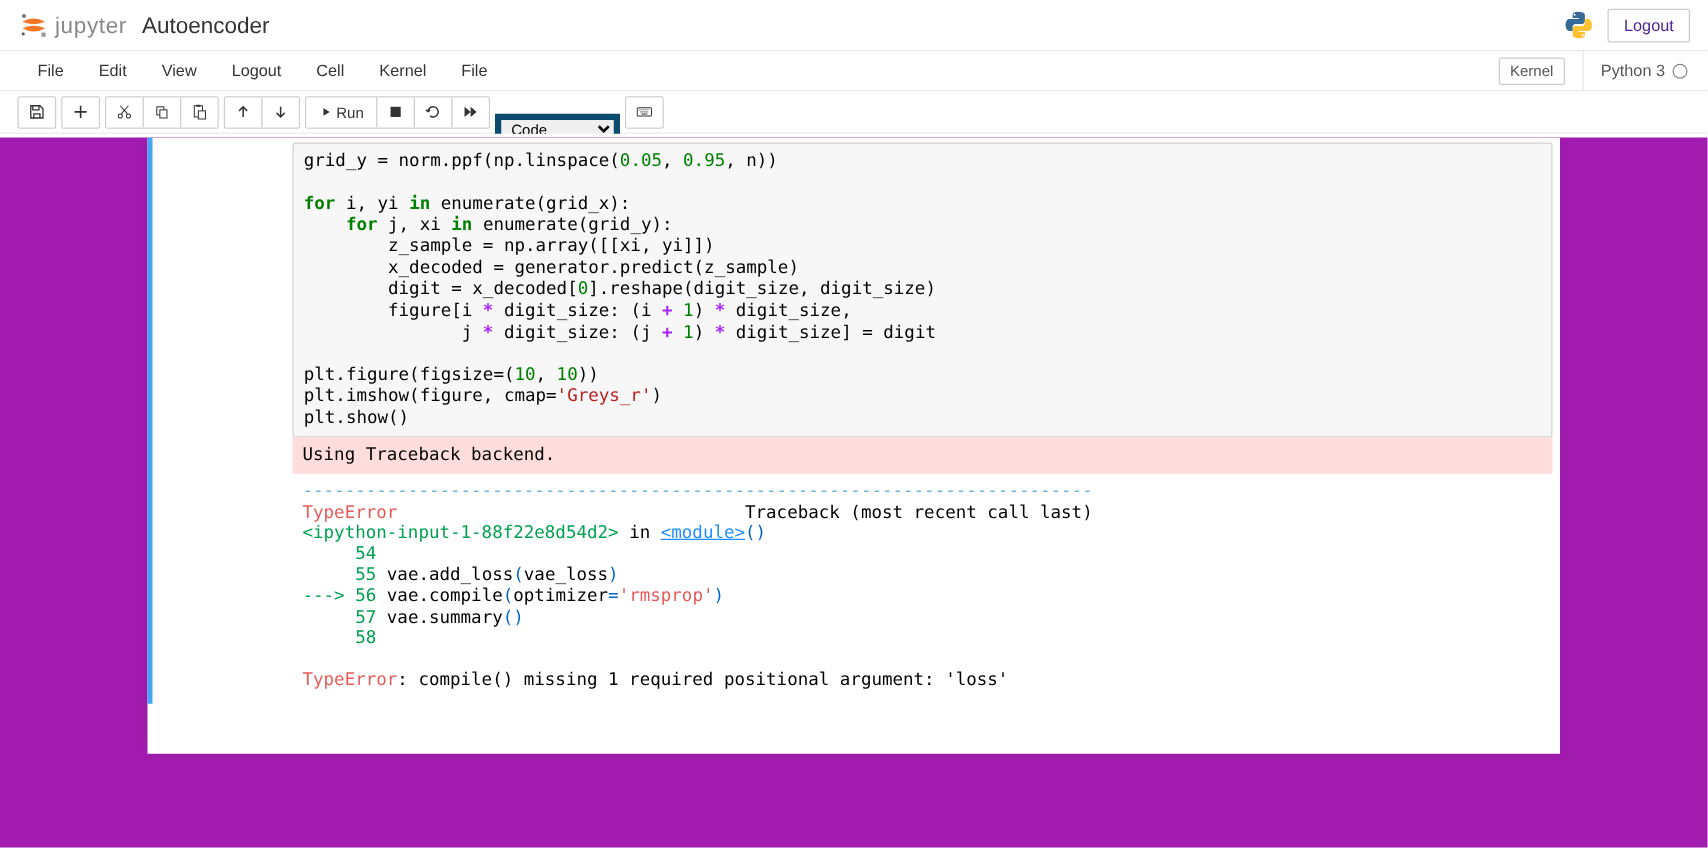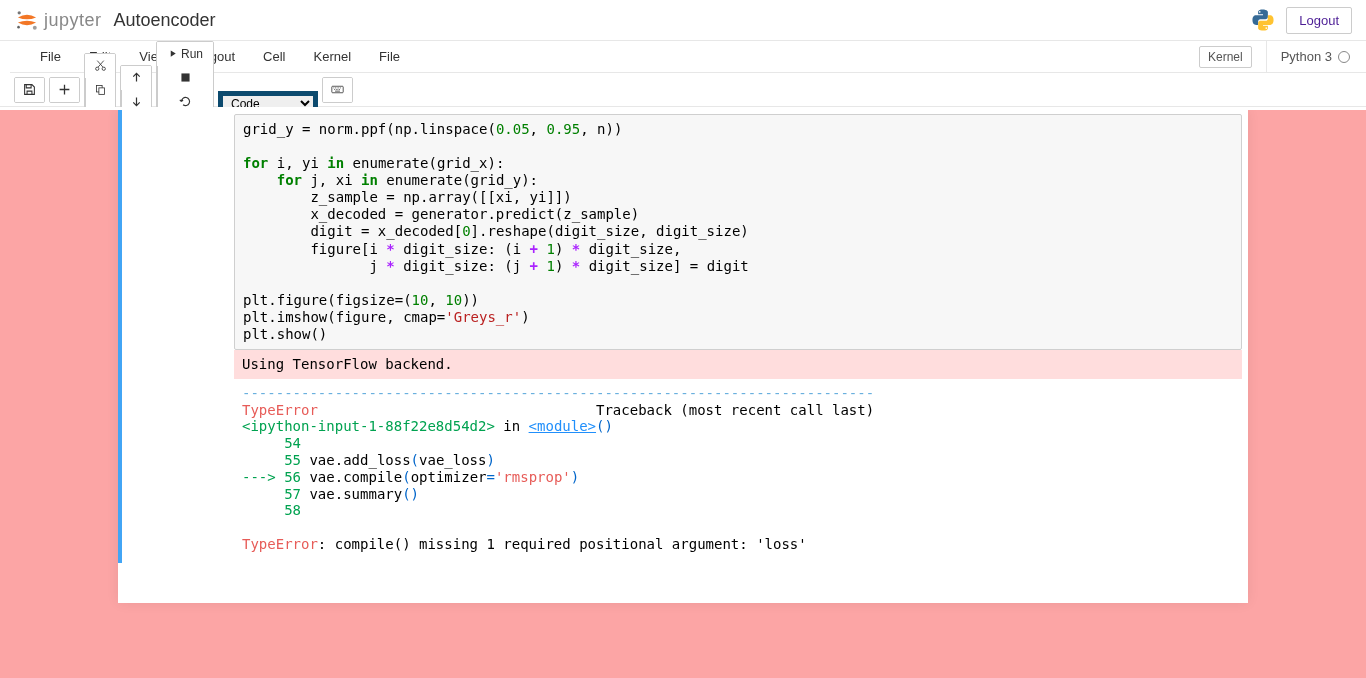--- a/index.html
+++ b/index.html
@@ -6,32 +6,32 @@
 body { font-family: "Helvetica Neue", Helvetica, Arial, sans-serif; font-size: 13px; background: #fff; overflow: hidden; }
 .header { display: flex; align-items: center; padding: 6px 14px; border-bottom: 1px solid #e7e7e7; height: 41px; }
 .logo { display: flex; align-items: center; gap: 4px; margin-right: 12px; }
 .logo-icon { width: 26px; height: 26px; }
 .logo-text { font-size: 18px; color: #888; letter-spacing: 0.5px; }
 .nb-title { font-size: 18px; color: #333; margin-right: 8px; }
 .checkpoint { font-size: 13px; color: #777; }
 .spacer { flex: 1; }
 .logout-btn { border: 1px solid #ccc; background: #fff; padding: 5px 12px; border-radius: 2px; color: #4c1d95; cursor: pointer; font-size: 13px; }
 .py-icon { width: 26px; height: 26px; margin-right: 10px; }
-.menubar { display: flex; align-items: center; height: 32px; border-bottom: 1px solid #e7e7e7; padding: 0 16px; margin-left: 10px; }
+.menubar { display: flex; align-items: center; height: 32px; border-bottom: 1px solid #e7e7e7; padding: 0 16px; }
 .menu-item { padding: 6px 14px; color: #333; font-size: 13px; cursor: pointer; }
 .trust-box { border: 1px solid #ccc; padding: 3px 8px; font-size: 12px; color: #555; border-radius: 2px; margin-right: 14px; }
 .kernel { font-size: 13px; color: #555; display: flex; align-items: center; gap: 6px; border-left: 1px solid #e7e7e7; padding-left: 14px; height: 100%; }
 .kernel-circle { width: 12px; height: 12px; border: 1px solid #888; border-radius: 50%; }
 .toolbar { display: flex; align-items: center; padding: 4px 14px; border-bottom: 1px solid #e7e7e7; height: 34px; gap: 4px; }
-.tb-group { display: flex; border: 1px solid #ccc; border-radius: 2px; overflow: hidden; flex-direction: column; }
+.tb-group { display: flex; border: 1px solid #ccc; border-radius: 2px; overflow: hidden; }
 .tb-btn { border: none; background: #fff; padding: 4px 8px; cursor: pointer; font-size: 12px; display: flex; align-items: center; justify-content: center; min-width: 28px; height: 24px; color: #333; }
 .tb-group .tb-btn + .tb-btn { border-left: 1px solid #ccc; }
 .tb-btn svg { width: 13px; height: 13px; }
 .cell-type { border: 5px solid #0c4a6e; height: 24px; font-size: 12px; width: 100px; padding: 0 4px; margin-top: 26px; }
-.content-wrap { position: absolute; top: 110px; bottom: 0; left: 0; right: 0; overflow-y: scroll; background: #fca5a5; padding: 0 0 30px 0; }
+.content-wrap { position: absolute; top: 110px; bottom: 0; left: 0; right: 0; overflow-y: scroll; background: #a21caf; padding: 0 0 30px 0; }
 .notebook { width: 1130px; margin: 0 auto; background: #fff; box-shadow: 0 0 12px rgba(0,0,0,0.07); padding-bottom: 40px; }
 .cell { display: flex; margin: 0; padding: 4px 6px; }
 .cell.running { border-left: 4px solid #42A5F5; padding-left: 2px; }
 .prompt-col { width: 110px; flex-shrink: 0; text-align: right; padding: 6px 10px 6px 0; font-family: monospace; font-size: 14px; color: #303F9F; }
 .cell-body { flex: 1; }
 .code-box { border: 1px solid #cfcfcf; background: #f7f7f7; padding: 6px 8px; font-family: monospace; font-size: 14px; line-height: 1.22; white-space: pre; overflow-x: auto; border-radius: 2px; }
 .stderr-box { background: #fdd; padding: 6px 8px; font-family: monospace; font-size: 14px; line-height: 1.2; white-space: pre; }
 .traceback { padding: 6px 8px; font-family: monospace; font-size: 14px; line-height: 1.2; white-space: pre; }
 .empty-code { border: 1px solid #cfcfcf; background: #f7f7f7; height: 28px; border-radius: 2px; }
 .c-kw { color: #008000; font-weight: bold; }
@@ -180,21 +180,21 @@
 <span class="c-kw">    for</span><span> j, xi </span><span class="c-kw">in</span><span> enumerate(grid_y):</span>
 <span>        z_sample = np.array([[xi, yi]])</span>
 <span>        x_decoded = generator.predict(z_sample)</span>
 <span>        digit = x_decoded[</span><span class="c-num">0</span><span>].reshape(digit_size, digit_size)</span>
 <span>        figure[i </span><span class="c-op">*</span><span> digit_size: (i </span><span class="c-op">+</span><span> </span><span class="c-num">1</span><span>) </span><span class="c-op">*</span><span> digit_size,</span>
 <span>               j </span><span class="c-op">*</span><span> digit_size: (j </span><span class="c-op">+</span><span> </span><span class="c-num">1</span><span>) </span><span class="c-op">*</span><span> digit_size] = digit</span>
 
 <span>plt.figure(figsize=(</span><span class="c-num">10</span><span>, </span><span class="c-num">10</span><span>))</span>
 <span>plt.imshow(figure, cmap=</span><span class="c-str">'Greys_r'</span><span>)</span>
 <span>plt.show()</span></div>
-        <div class="stderr-box">Using TensorFlow backend.</div>
+        <div class="stderr-box">Using Traceback backend.</div>
         <div class="traceback"><span class="tb-dash">---------------------------------------------------------------------------</span>
 <span class="tb-red">TypeError</span><span>                                 Traceback (most recent call last)</span>
 <span class="tb-green">&lt;ipython-input-1-88f22e8d54d2&gt;</span><span> in </span><span class="tb-cyan">&lt;module&gt;</span><span class="tb-blue">()</span>
 <span class="tb-green">     54</span><span> </span>
 <span class="tb-green">     55</span><span> vae</span><span>.</span><span>add_loss</span><span class="tb-blue">(</span><span>vae_loss</span><span class="tb-blue">)</span>
 <span class="tb-green">---&gt; 56</span><span> vae</span><span>.</span><span>compile</span><span class="tb-blue">(</span><span>optimizer</span><span class="tb-blue">=</span><span class="tb-red">'rmsprop'</span><span class="tb-blue">)</span>
 <span class="tb-green">     57</span><span> vae</span><span>.</span><span>summary</span><span class="tb-blue">()</span>
 <span class="tb-green">     58</span><span> </span>
 
 <span class="tb-red">TypeError</span><span>: compile() missing 1 required positional argument: 'loss'</span></div>

